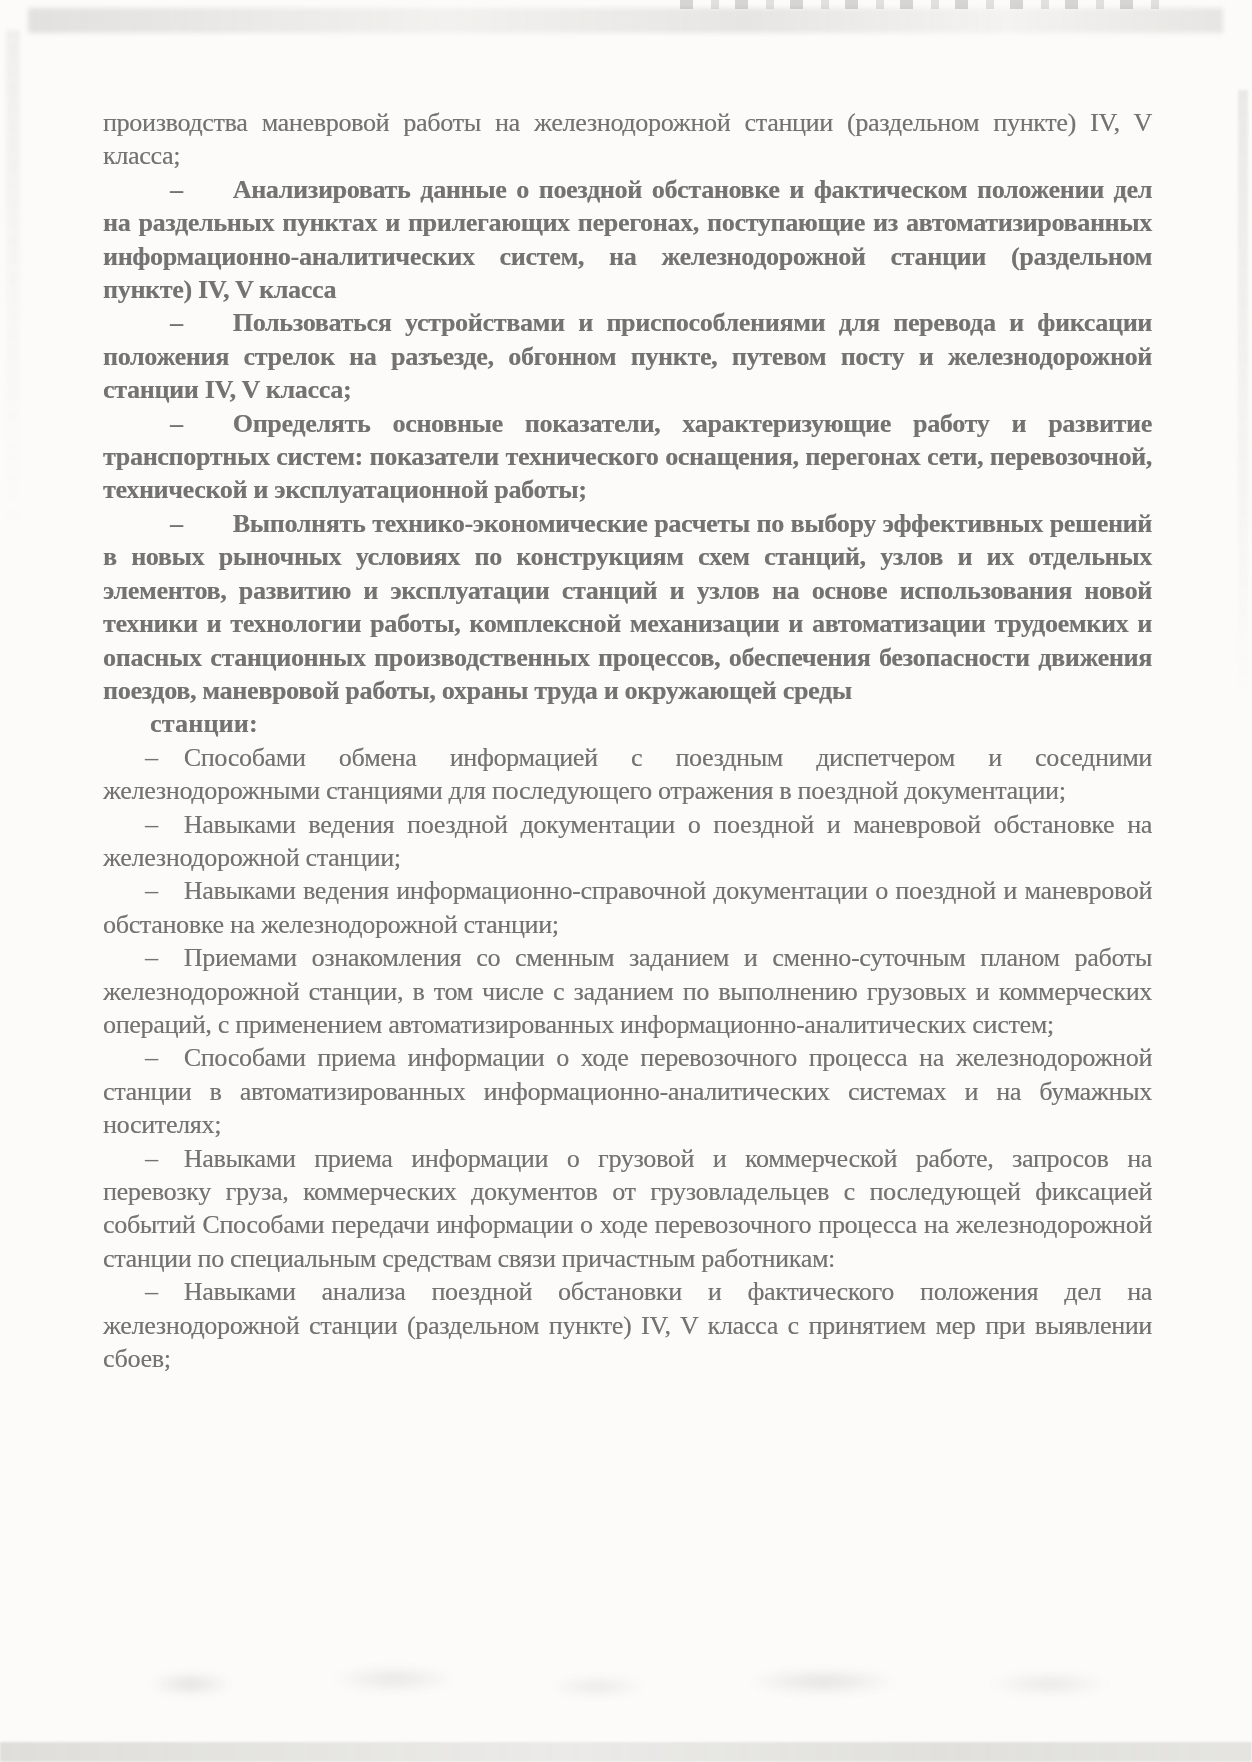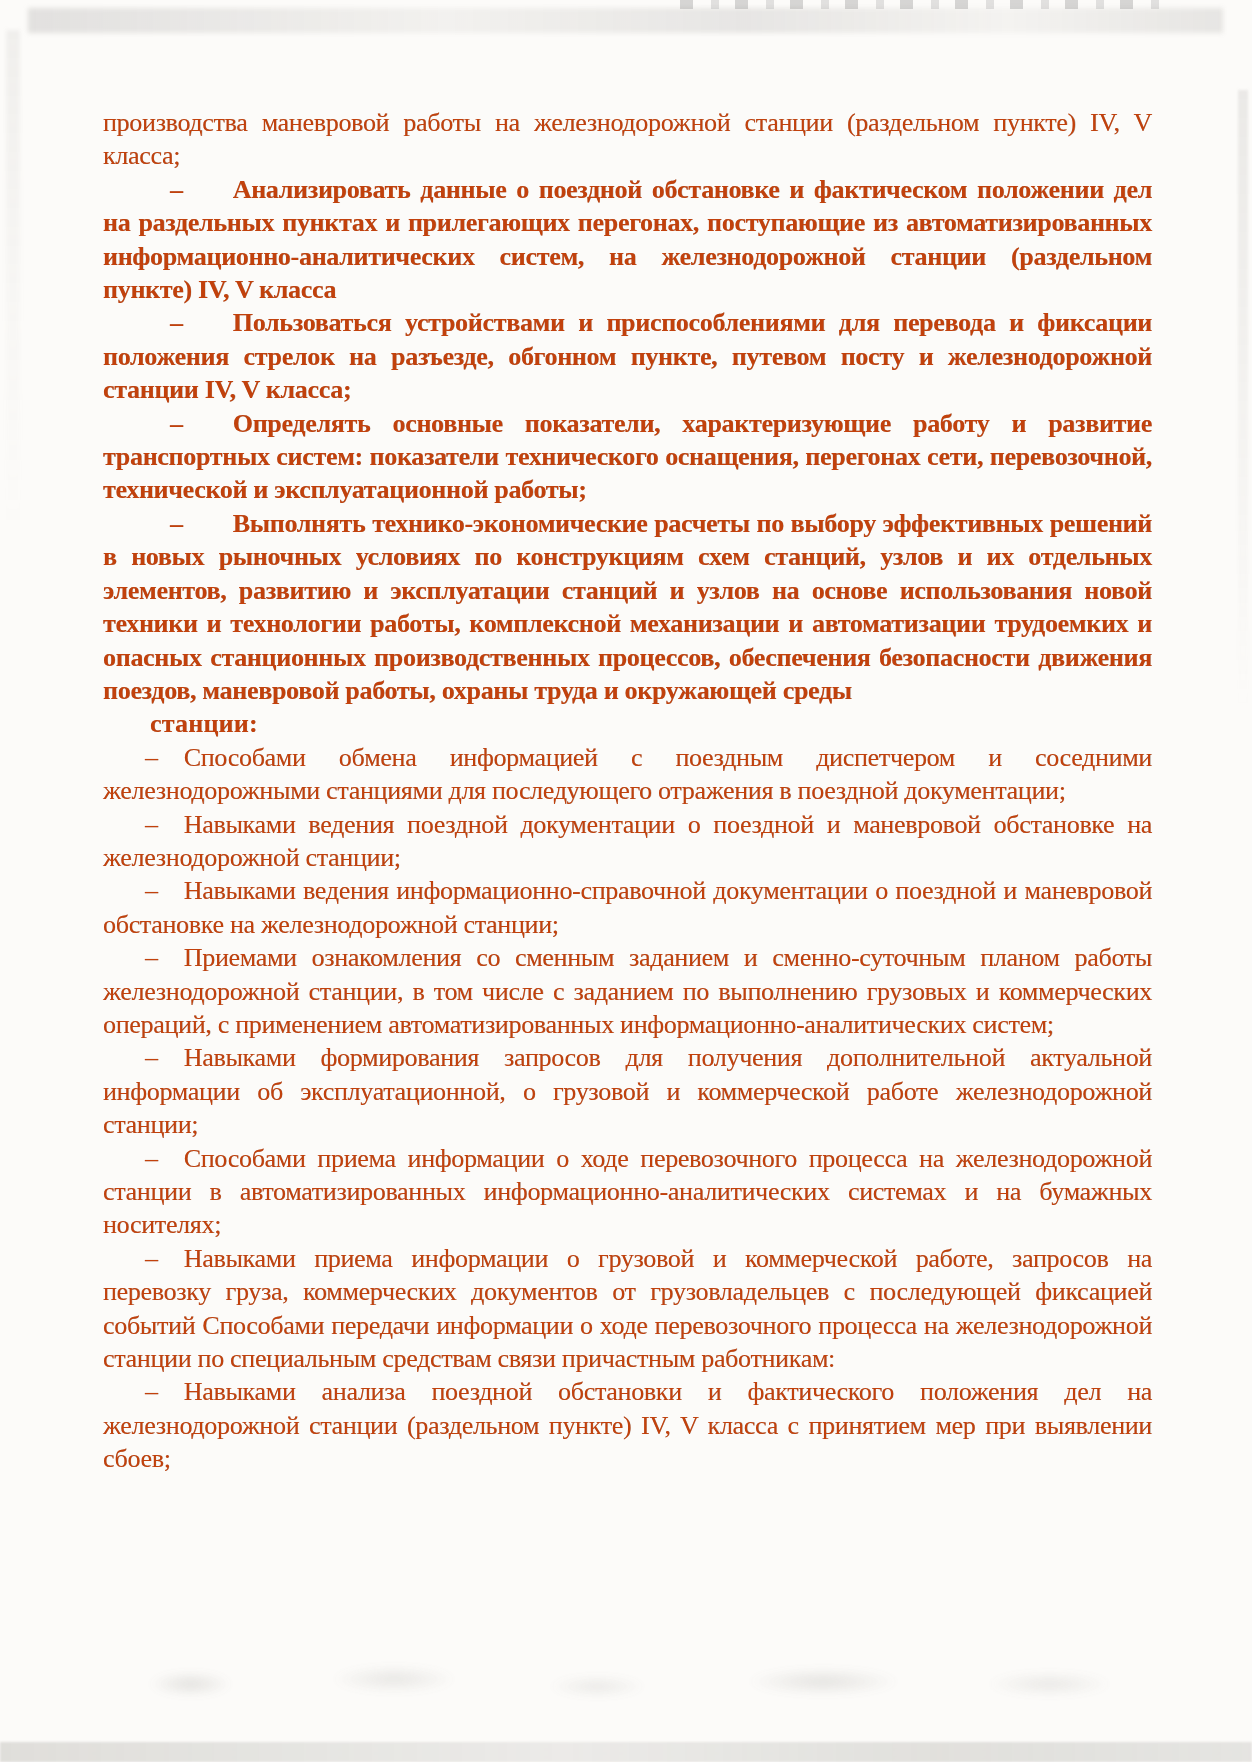--- a/index.html
+++ b/index.html
@@ -66,21 +66,21 @@
   }
   
   .textblock {
     position: absolute;
     left: 103px;
     top: 106px;
     width: 1049px;
     font-size: 26px;
     line-height: 33.4px;
     letter-spacing: -0.3px;
-    color: #c2410c;
+    color: #737373;
     text-align: justify;
     text-shadow: 0.3px 0.3px 0.5px rgba(45,42,40,.35);
   }
   .textblock p { margin: 0; }
   .p-bullet1 { text-indent: 67px; font-weight: bold; }
   .p-bullet1 .marker { padding-right: 50px; }
   .p-bullet2 { text-indent: 42px; }
   .p-bullet2 .marker { padding-right: 26px; }
   .p-heading {
     text-indent: 47px;
@@ -122,21 +122,20 @@
 
         <p class="p-bullet2"><span class="marker">–</span><span>Способами обмена информацией с поездным диспетчером и соседними железнодорожными станциями для последующего отражения в поездной документации;</span></p>
 
         <p class="p-bullet2"><span class="marker">–</span><span>Навыками ведения поездной документации о поездной и маневровой обстановке на железнодорожной станции;</span></p>
 
         <p class="p-bullet2"><span class="marker">–</span><span>Навыками ведения информационно-справочной документации о поездной и маневровой обстановке на железнодорожной станции;</span></p>
 
         <p class="p-bullet2"><span class="marker">–</span><span>Приемами ознакомления со сменным заданием и сменно-суточным планом работы железнодорожной станции, в том числе с заданием по выполнению грузовых и коммерческих операций, с применением автоматизированных информационно-аналитических систем;</span></p>
 
 
-        <p class="p-bullet2"><span class="marker">–</span><span>Навыками формирования запросов для получения дополнительной актуальной информации об эксплуатационной, о грузовой и коммерческой работе железнодорожной станции;</span></p>
 
         <p class="p-bullet2"><span class="marker">–</span><span>Способами приема информации о ходе перевозочного процесса на железнодорожной станции в автоматизированных информационно-аналитических системах и на бумажных носителях;</span></p>
 
         <p class="p-bullet2"><span class="marker">–</span><span>Навыками приема информации о грузовой и коммерческой работе, запросов на перевозку груза, коммерческих документов от грузовладельцев с последующей фиксацией событий Способами передачи информации о ходе перевозочного процесса на железнодорожной станции по специальным средствам связи причастным работникам:</span></p>
 
         <p class="p-bullet2"><span class="marker">–</span><span>Навыками анализа поездной обстановки и фактического положения дел на железнодорожной станции (раздельном пункте) IV, V класса с принятием мер при выявлении сбоев;</span></p>
       </div>
 
   </div>
 </div>

